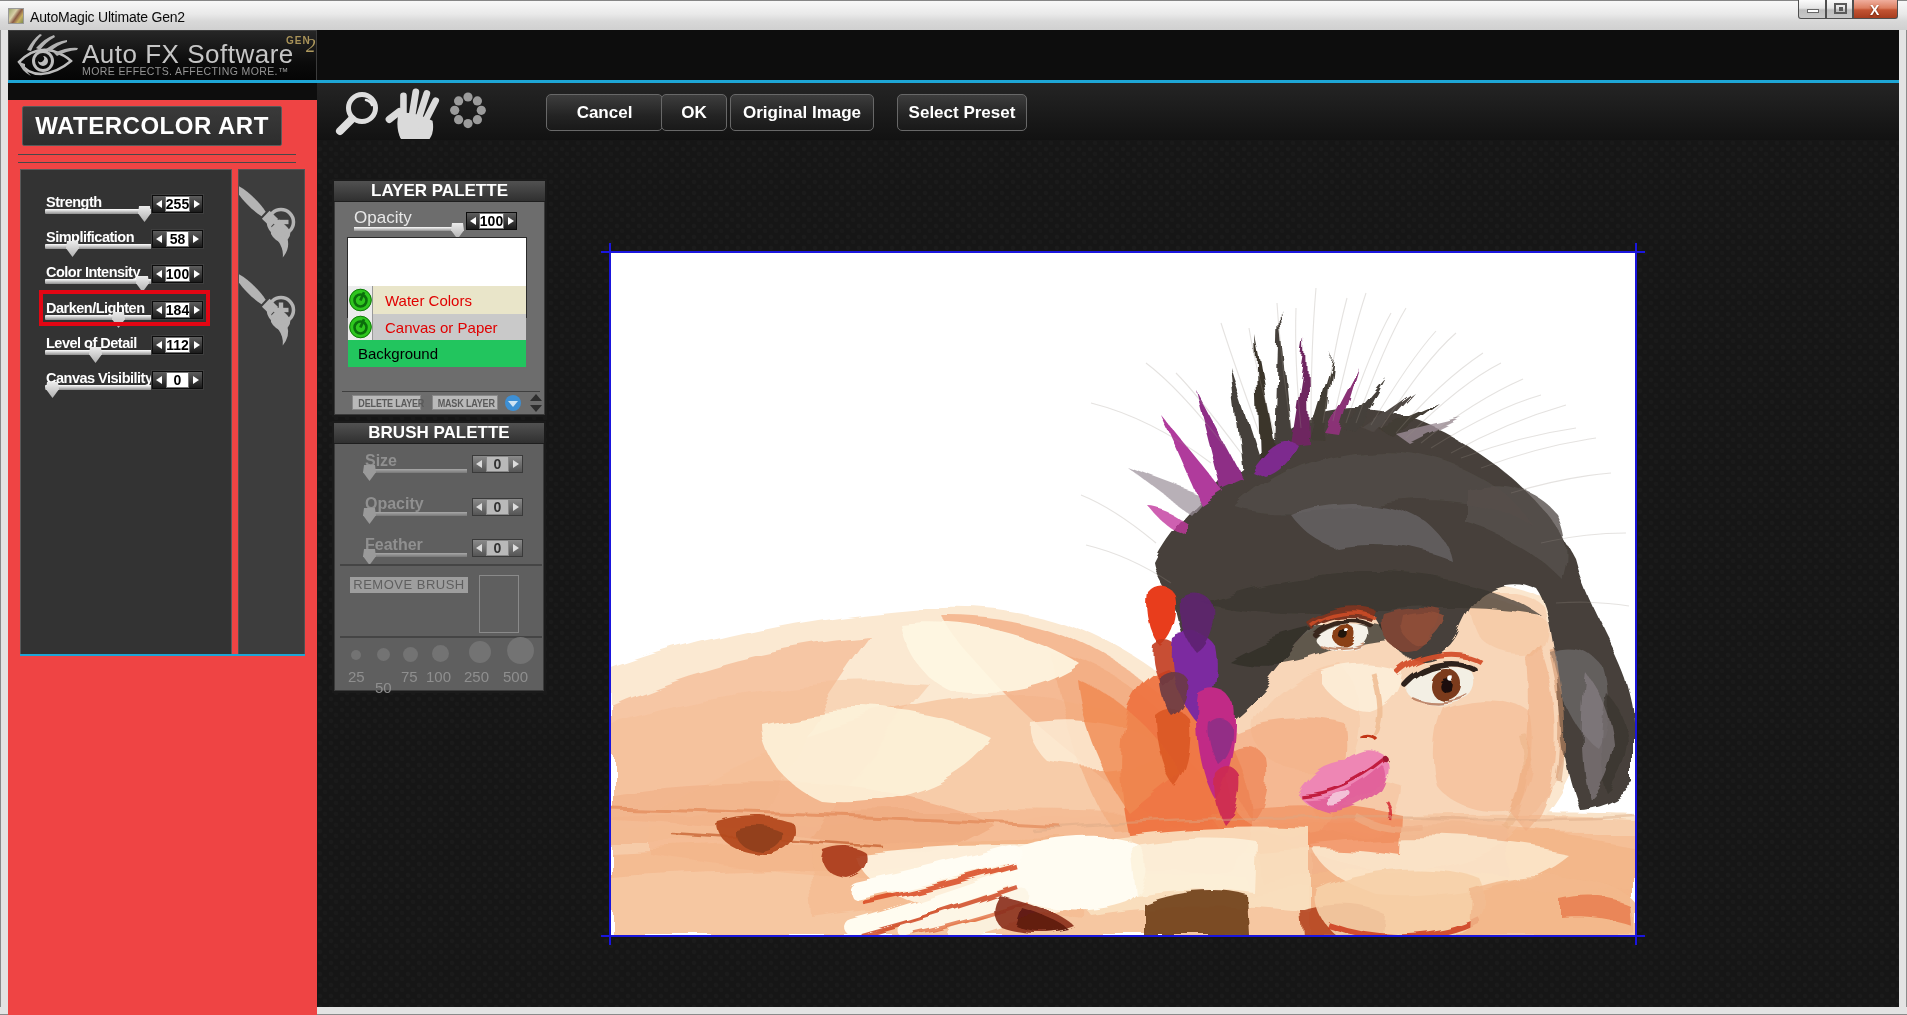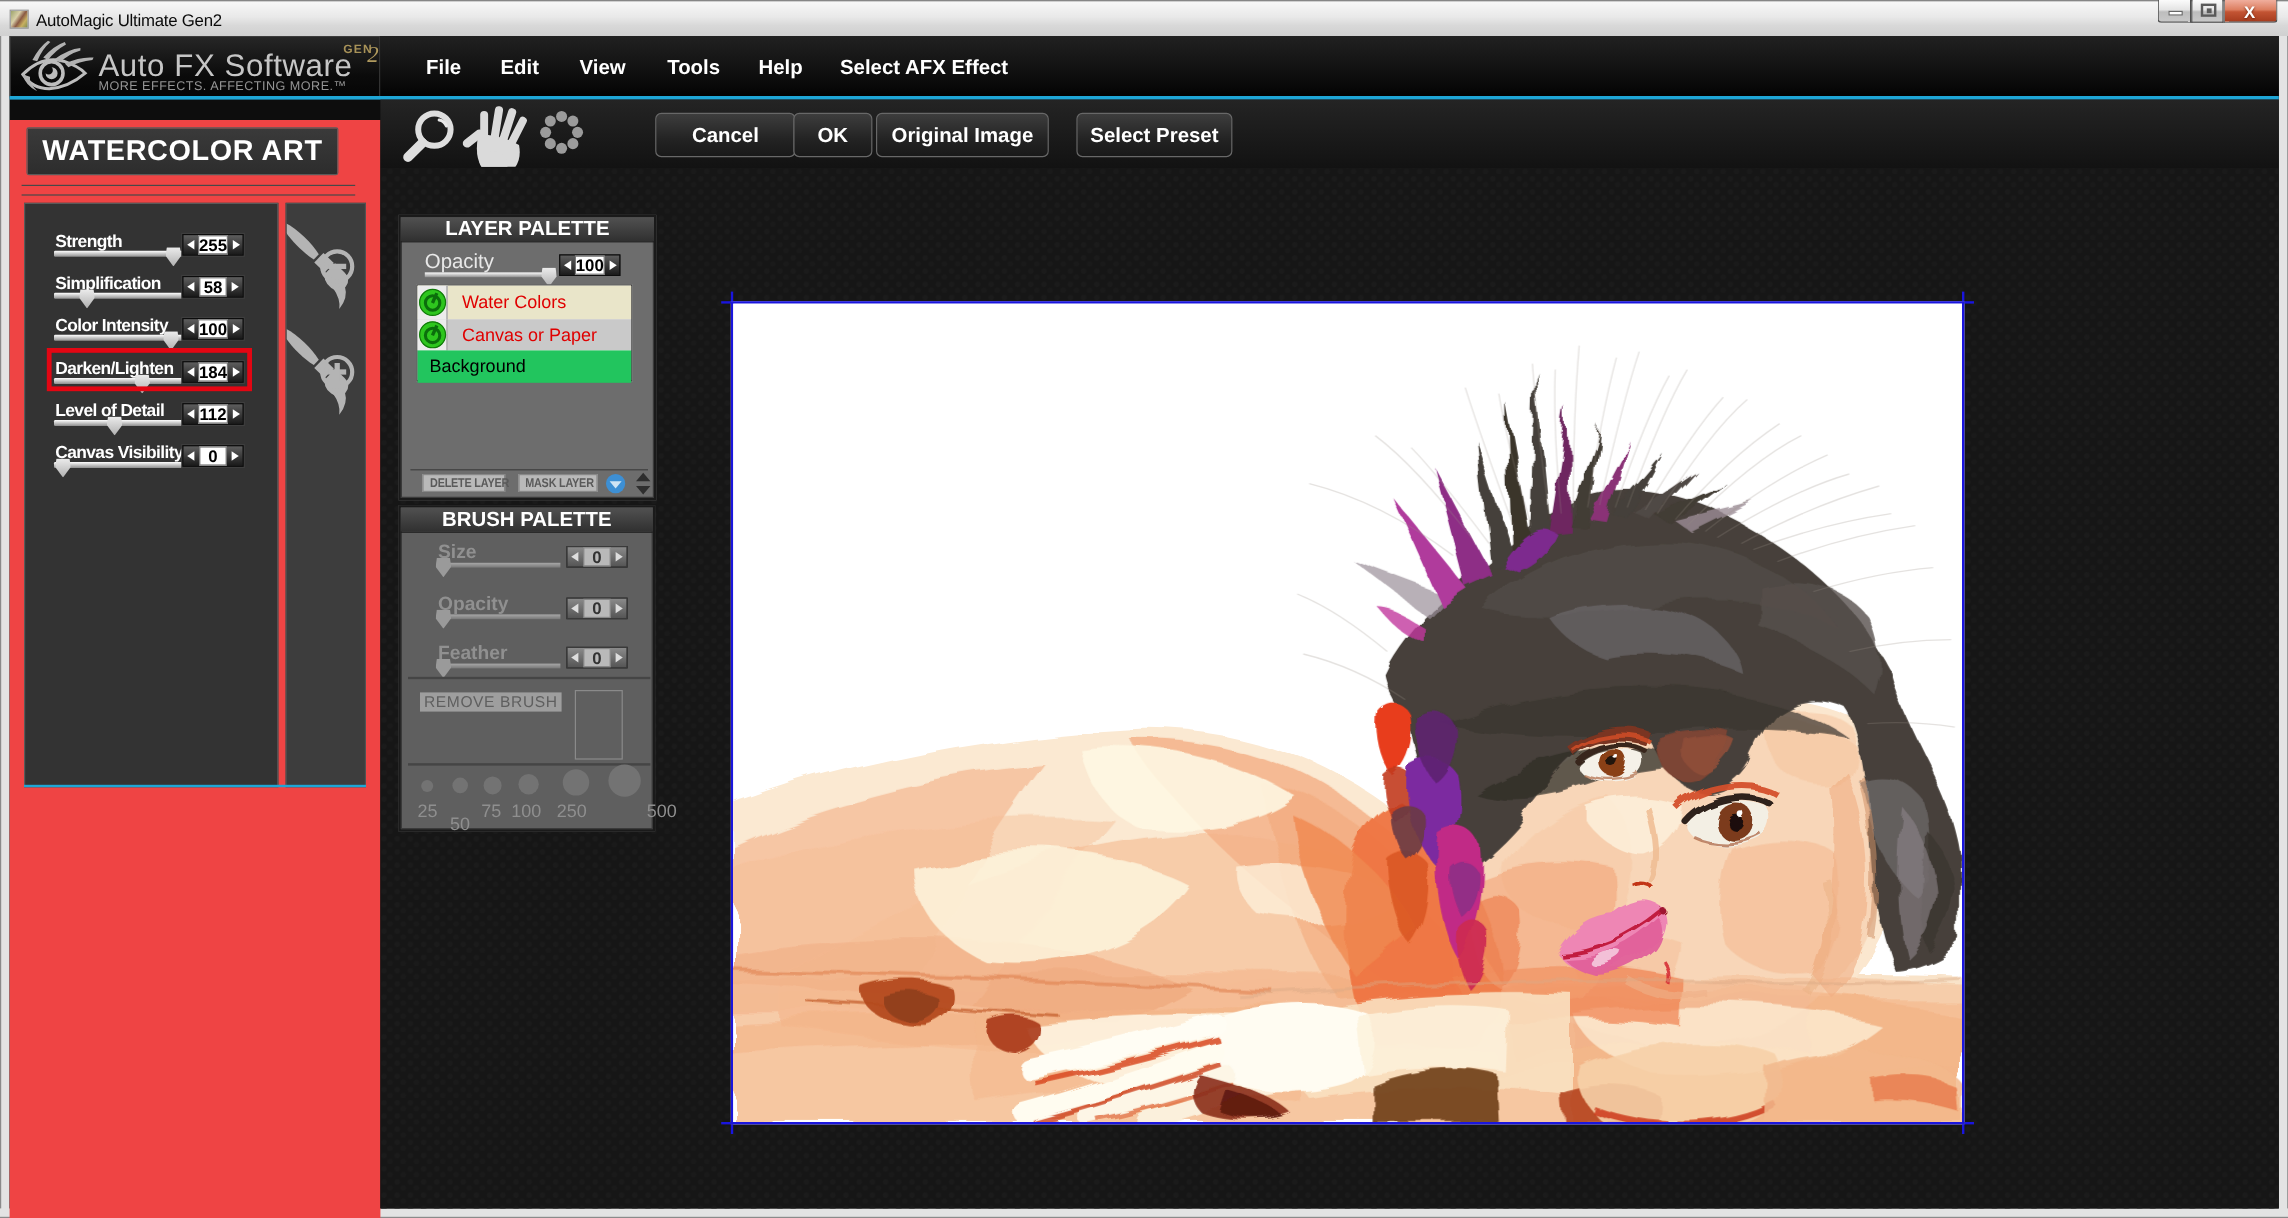--- a/index.html
+++ b/index.html
@@ -66,21 +66,21 @@
 #layerpal { left:15px; top:39px; width:215px; height:238px; background:#6d6d6d; }
 #brushpal { left:15px; top:281px; width:214px; height:272px; background:#5f5f5f; }
 
 #lp-opacity { position:absolute; left:20px; top:27px; font-size:17px; color:#e8e8e8; }
 #lp-track { position:absolute; left:20px; top:46px; width:107px; height:4px; background:linear-gradient(#fdfdfd,#909090); }
 #lp-thumb { position:absolute; left:117px; top:42px; width:13px; height:16px; background:linear-gradient(#ececec,#b0b0b0); clip-path:polygon(8% 0, 92% 0, 100% 45%, 50% 100%, 0 45%);}
 #lp-spin { position:absolute; left:132px; top:31px; width:51px; height:18px; display:flex; border:1px solid #0c0c0c; background:#222; }
 #lp-spin .ab { width:13px; height:16px; background:linear-gradient(#5e5e5e,#1a1a1a); position:relative; }
 #lp-spin .num { flex:1; background:#fff; color:#000; font-size:14px; font-weight:bold; text-align:center; line-height:15px; border:1px solid #777; }
 #lp-list { position:absolute; left:13px; top:56px; width:180px; height:81px; border:1px solid #2a2a2a; background:#fff; }
-.lrow { position:absolute; left:0; width:100%; }
+.lrow { position:absolute; left:0; width:100%;margin-top:48px; }
 .lrow .pcell { position:absolute; left:0; top:0; width:25px; height:100%; background:#ececec; border-right:1px solid #999; }
 .lrow .ltext { position:absolute; left:37px; font-size:15px; }
 #lrow1 { top:0; height:28px; background:#e9e5c9; }
 #lrow2 { top:28px; height:26px; background:#c9c9c9; }
 #lrow3 { top:54px; height:27px; background:#22c55e; }
 #lp-line { position:absolute; left:8px; top:210px; width:198px; height:1px; background:#3f3f3f; }
 .lpbtn { position:absolute; top:214px; height:15px; background:#b9b9b9; color:#5a5a5a; font-size:10.5px; font-weight:bold; text-align:center; line-height:14px; border:1px solid #888; white-space:nowrap;}
 .lpbtn span { display:inline-block; transform:scaleX(0.86); transform-origin:center; letter-spacing:-0.2px;}
 
 .bsl { position:absolute; left:31px; width:160px; height:30px; }
@@ -133,28 +133,20 @@
           <path d="M27,17 Q36,7 45,4 L46,6 Q37,11 31,19 Z" fill="#b2b2b2"></path>
           <path d="M37,18 Q48,10 58,9 L58,11 Q48,14 41,21 Z" fill="#b2b2b2"></path>
           <path d="M45,22 Q58,16 69,17 L68,19 Q57,20 48,25 Z" fill="#b2b2b2"></path>
           <path d="M10,31 Q12,40 22,45 Q15,38 16,33 Z" fill="#b2b2b2"></path>
         </g>
         <text x="73" y="32" font-size="26" fill="#c6c6c6" letter-spacing="0.5">Auto FX Software</text>
         <text x="277" y="13" font-size="10" fill="#a89258" font-weight="bold" letter-spacing="1">GEN</text>
         <text x="297" y="21" font-size="19" fill="#b09a5e" font-style="italic" font-family="Liberation Serif">2</text>
         <text x="73" y="44" font-size="10.5" fill="#959595" letter-spacing="0.4">MORE EFFECTS. AFFECTING MORE.™</text>
       </svg>
-    </div>
-    <div id="menubar">
-      <div class="menu" style="left:38px">File</div>
-      <div class="menu" style="left:100px">Edit</div>
-      <div class="menu" style="left:166px">View</div>
-      <div class="menu" style="left:239px">Tools</div>
-      <div class="menu" style="left:315px">Help</div>
-      <div class="menu" style="left:383px">Select AFX Effect</div>
     </div>
     <div id="cyanline"></div>
     <div id="leftpanel">
       <div id="wcatitle">WATERCOLOR ART</div>
       <div id="sep1"></div>
         <div id="sep2"></div>
       <div id="sliderbox"></div>
       <div id="brushstrip">
         <svg width="66" height="230" viewBox="0 0 66 230">
           <g fill="#b4b4b4">
@@ -362,21 +354,21 @@
         <div class="bcirc" style="left:43px; top:225px; width:13px; height:13px;"></div>
         <div class="bcirc" style="left:69px; top:224px; width:15px; height:15px;"></div>
         <div class="bcirc" style="left:98px; top:222px; width:17px; height:17px;"></div>
         <div class="bcirc" style="left:135px; top:218px; width:22px; height:22px;"></div>
         <div class="bcirc" style="left:173px; top:214px; width:27px; height:27px;"></div>
         <div class="bnum" style="left:14px;">25</div>
         <div class="bnum" style="left:41px;margin-top:11px;">50</div>
         <div class="bnum" style="left:67px;">75</div>
         <div class="bnum" style="left:92px;">100</div>
         <div class="bnum" style="left:130px;">250</div>
-        <div class="bnum" style="left:169px;margin-left:36px;">500</div>
+        <div class="bnum" style="left:169px;">500</div>
       </div>
       <div id="canvasimg"><svg width="1024" height="682" viewBox="0 0 1024 682">
 <defs>
 <filter id="wc" x="-6%" y="-6%" width="112%" height="112%">
   <feTurbulence type="fractalNoise" baseFrequency="0.010 0.016" numOctaves="3" seed="11" result="n"></feTurbulence>
   <feDisplacementMap in="SourceGraphic" in2="n" scale="22"></feDisplacementMap>
 </filter>
 <filter id="wc2" x="-10%" y="-10%" width="120%" height="120%">
   <feTurbulence type="fractalNoise" baseFrequency="0.025 0.035" numOctaves="2" seed="4" result="n"></feTurbulence>
   <feDisplacementMap in="SourceGraphic" in2="n" scale="12"></feDisplacementMap>

